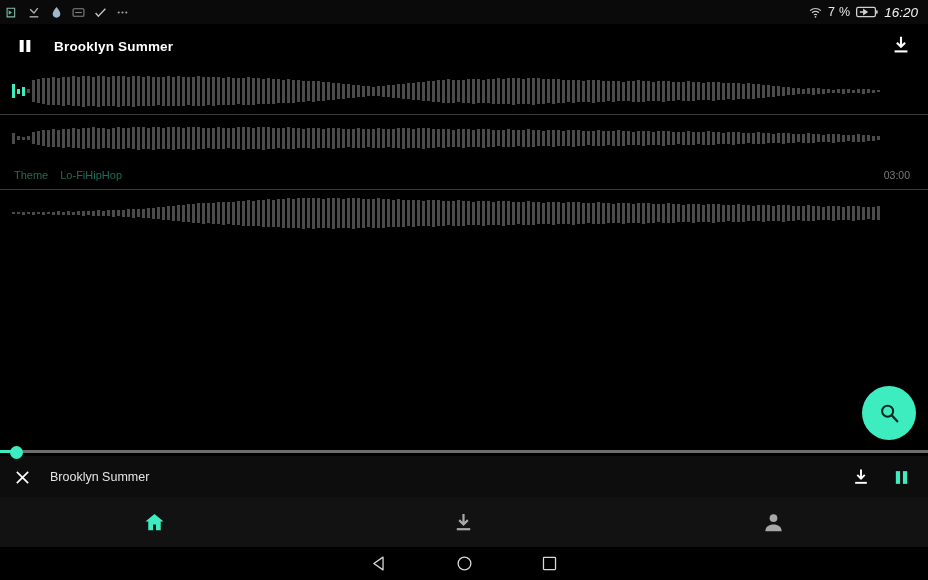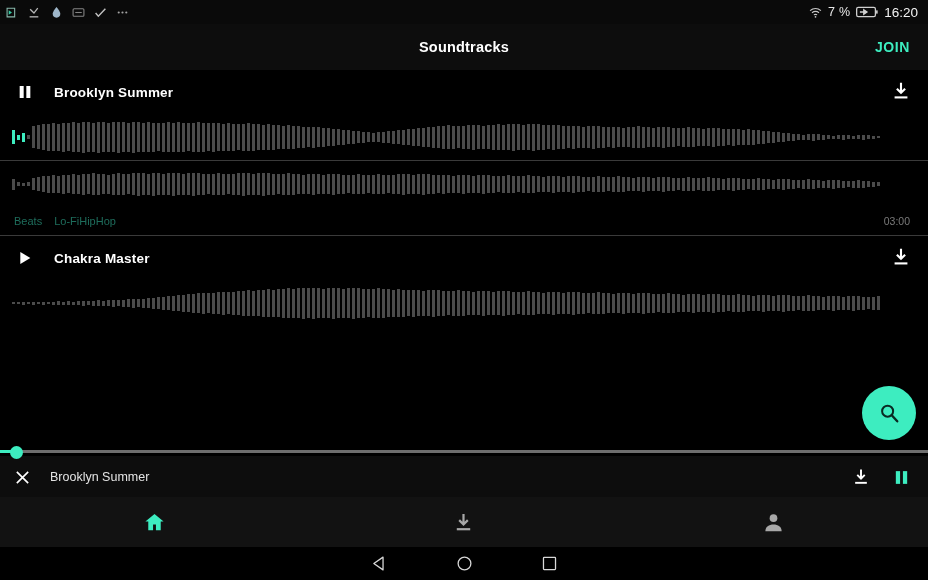--- a/index.html
+++ b/index.html
@@ -14,21 +14,21 @@
   
   .statusbar {
     height: 24px; background: #0a0a0a;
     display: flex; align-items: center; justify-content: space-between;
     padding: 0 10px 0 6px;
   }
   .sb-left { display: flex; align-items: center; gap: 9px; }
   .sb-right { display: flex; align-items: center; gap: 6px; }
   .sb-ico { width: 13px; height: 13px; display: block; opacity: .85; }
   .sb-text { color: #e8e8e8; font-size: 12.5px; letter-spacing: .2px; }
-  .sb-clock { color: #f2f2f2; font-size: 13.5px; }
+  .sb-clock { color: #f2f2f2; font-size: 13.5px; font-style: italic; }
 
   
   .appbar {
     position: relative; height: 46px; background: #0d0d0d;
     display: flex; align-items: center; justify-content: center;
   }
   .appbar-title { color: #fff; font-size: 14.5px; font-weight: bold; letter-spacing: .2px; }
   .appbar-action {
     position: absolute; right: 18px; top: 50%; transform: translateY(-50%);
     color: #3dedc0; font-size: 14px; font-weight: bold; letter-spacing: .6px;
@@ -136,24 +136,20 @@
       <span class="sb-text">7 %</span>
       <svg style="width:22px;height:12px;display:block" viewBox="0 0 34 16">
         <rect x="1" y="1" width="29" height="14" rx="2.5" fill="none" stroke="#cfcfcf" stroke-width="2"></rect>
         <rect x="31" y="5.5" width="2.5" height="5" fill="#cfcfcf"></rect>
         <path d="M6 8h10M12 4.5L17 8l-5 3.5z" stroke="#cfcfcf" stroke-width="2" fill="#cfcfcf"></path>
       </svg>
       <span class="sb-clock">16:20</span>
     </div>
   </div>
 
-  <div class="appbar">
-    <div class="appbar-title">Soundtracks</div>
-    <div class="appbar-action">JOIN</div>
-  </div>
 
   <div class="list">
 
     <div class="track">
       <div class="track-head">
         <div class="pp-btn">
           <svg class="icon-pause" viewBox="0 0 24 24">
             <rect x="4" y="3" width="6" height="18" fill="#ffffff"></rect>
             <rect x="14" y="3" width="6" height="18" fill="#ffffff"></rect>
           </svg>
@@ -516,42 +512,28 @@
           <div class="wbar" style="height: 6px;"></div>
           <div class="wbar" style="height: 7px;"></div>
           <div class="wbar" style="height: 8px;"></div>
           <div class="wbar" style="height: 7px;"></div>
           <div class="wbar" style="height: 6px;"></div>
           <div class="wbar" style="height: 5px;"></div>
           <div class="wbar" style="height: 4px;"></div>
         </div>
       <div class="track-meta">
         <div class="tags">
-            <span class="tag">Beats</span>
+            <span class="tag">Theme</span>
             <span class="tag">Lo-FiHipHop</span>
           </div>
         <div class="dur">03:00</div>
       </div>
     </div>
 
     <div class="track">
-      <div class="track-head">
-        <div class="pp-btn">
-          <svg class="icon-play" viewBox="0 0 24 24">
-            <path d="M5 3l15 9-15 9z" fill="#ffffff"></path>
-          </svg>
-        </div>
-        <div class="track-title">Chakra Master</div>
-        <div class="dl-btn">
-          <svg class="icon-download" viewBox="0 0 24 24">
-            <path d="M12 3v10M7.5 9.5L12 14l4.5-4.5" fill="none" stroke="#ffffff" stroke-width="2.3"></path>
-            <path d="M5 19h14" stroke="#ffffff" stroke-width="2.3"></path>
-          </svg>
-        </div>
-      </div>
       <div class="wave">
           <div class="wbar" style="height: 2px;"></div>
           <div class="wbar" style="height: 2px;"></div>
           <div class="wbar" style="height: 3px;"></div>
           <div class="wbar" style="height: 2px;"></div>
           <div class="wbar" style="height: 3px;"></div>
           <div class="wbar" style="height: 2px;"></div>
           <div class="wbar" style="height: 3px;"></div>
           <div class="wbar" style="height: 2px;"></div>
           <div class="wbar" style="height: 3px;"></div>

